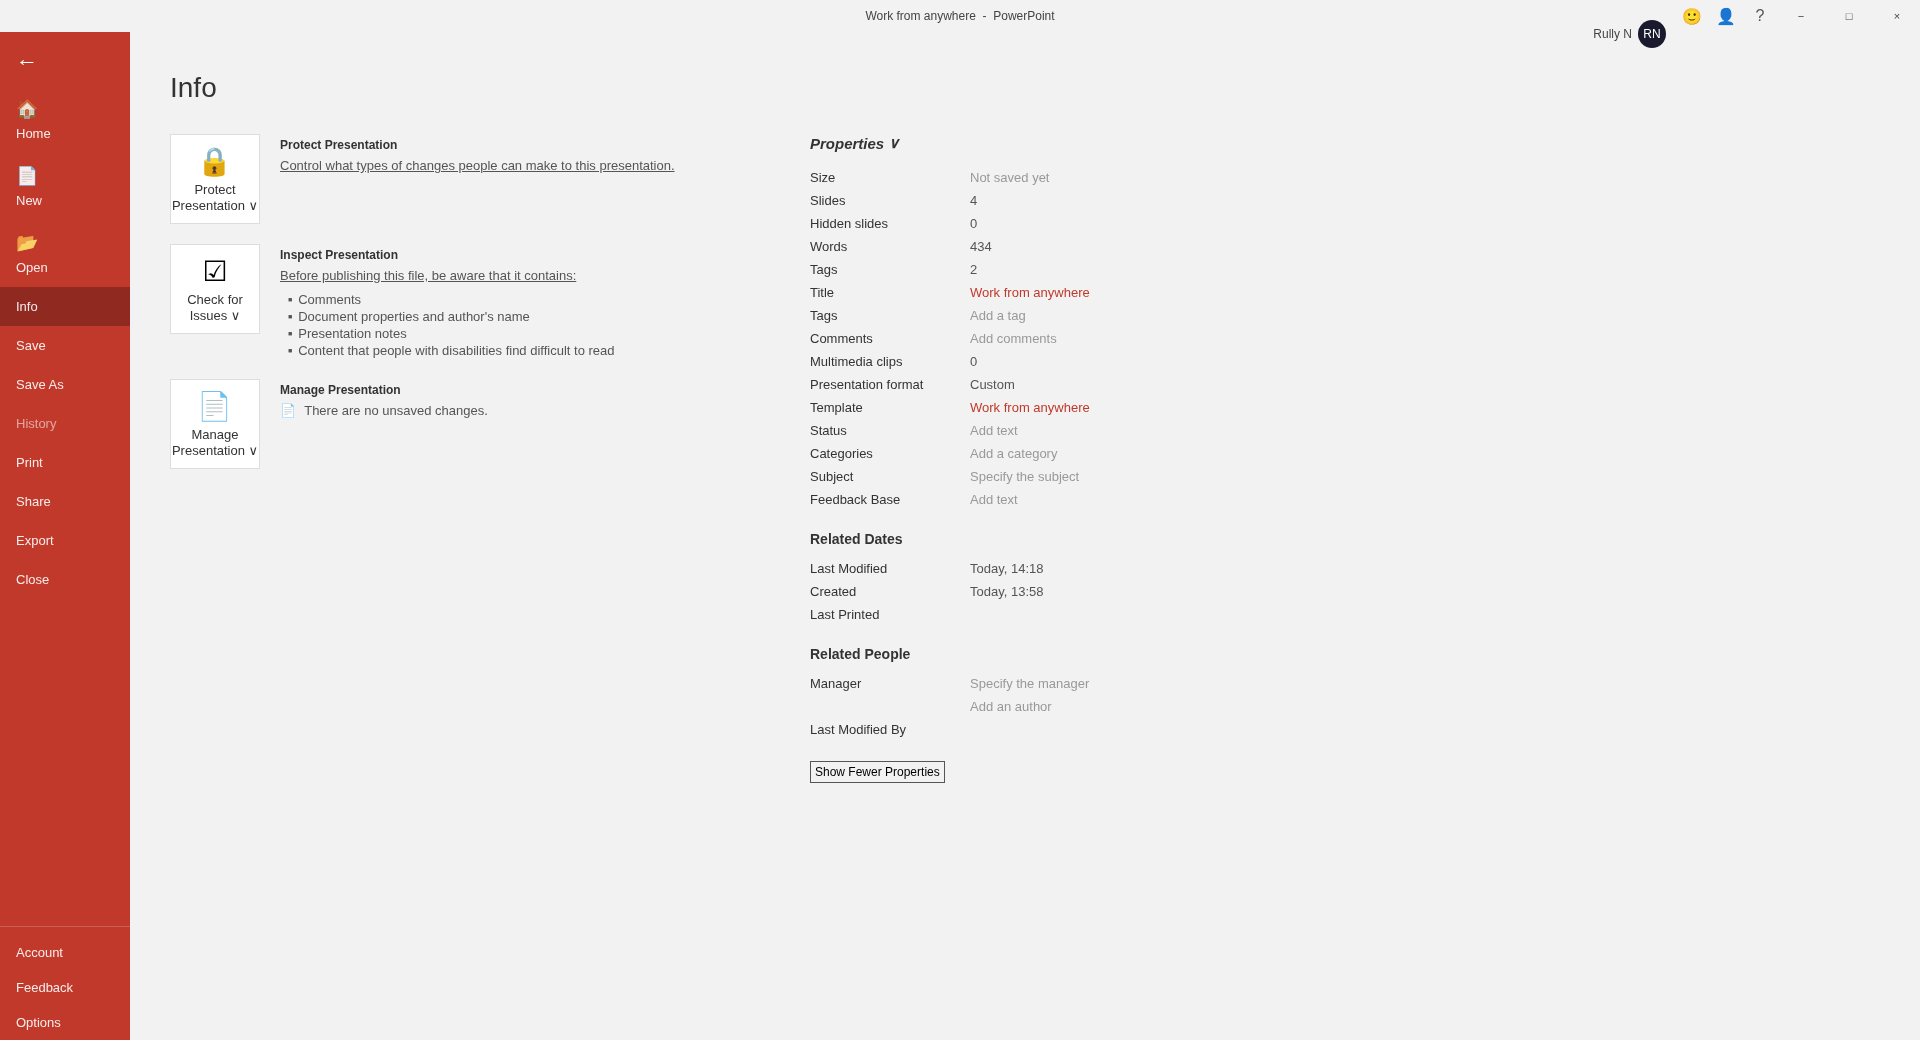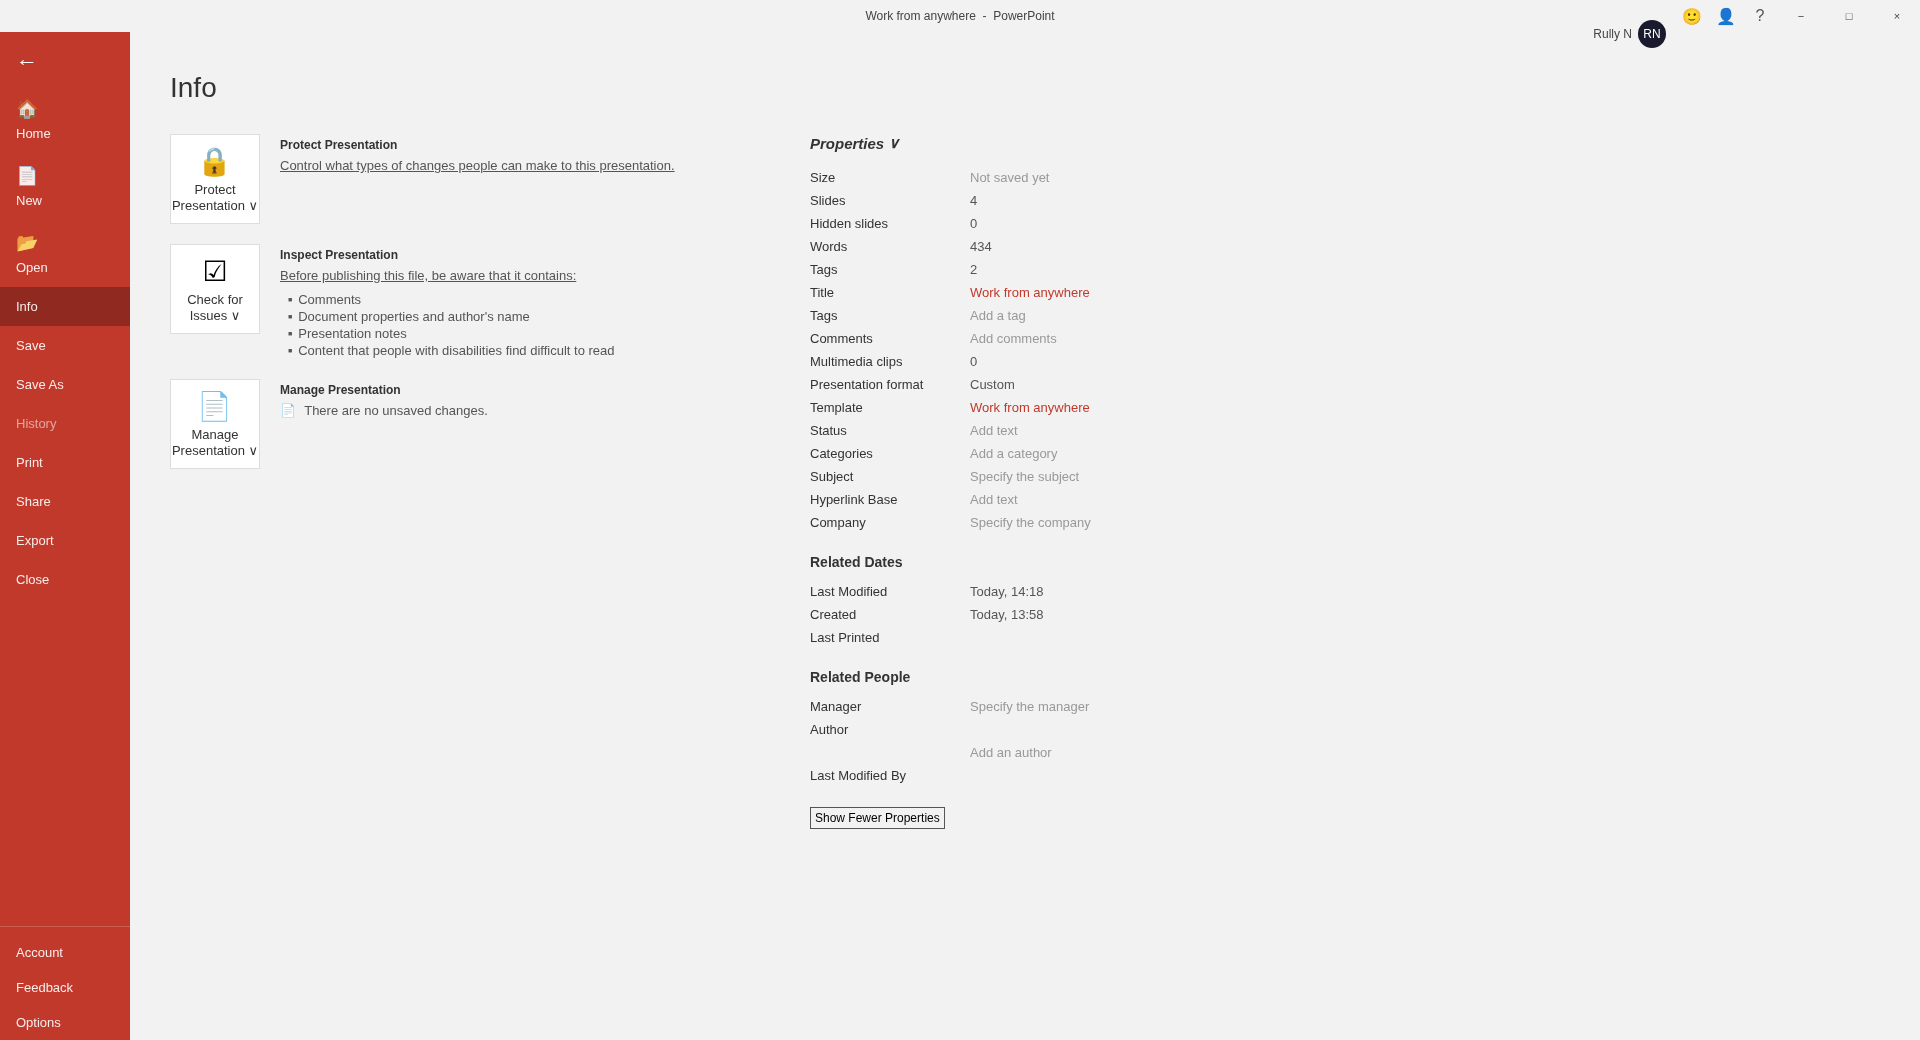--- a/index.html
+++ b/index.html
@@ -439,26 +439,22 @@
               </tr>
               <tr>
                 <td class="prop-label">Categories</td>
                 <td class="prop-value muted">Add a category</td>
               </tr>
               <tr>
                 <td class="prop-label">Subject</td>
                 <td class="prop-value muted">Specify the subject</td>
               </tr>
               <tr>
-                <td class="prop-label">Hyperlink Base</td>
+                <td class="prop-label">Feedback Base</td>
                 <td class="prop-value muted">Add text</td>
-              </tr>
-              <tr>
-                <td class="prop-label">Company</td>
-                <td class="prop-value muted">Specify the company</td>
               </tr>
             </tbody>
         </table>
 
         <div class="section-header">Related Dates</div>
         <table class="props-table">
           <tbody id="dates-tbody">
               <tr>
                 <td class="prop-label">Last Modified</td>
                 <td class="prop-value">Today, 14:18</td>
@@ -473,24 +469,20 @@
               </tr>
             </tbody>
         </table>
 
         <div class="section-header">Related People</div>
         <table class="props-table">
           <tbody id="people-tbody">
               <tr>
                 <td class="prop-label">Manager</td>
                 <td class="prop-value muted">Specify the manager</td>
-              </tr>
-              <tr>
-                <td class="prop-label">Author</td>
-                <td class="prop-value"></td>
               </tr>
               <tr>
                 <td class="prop-label"></td>
                 <td class="prop-value muted">Add an author</td>
               </tr>
               <tr>
                 <td class="prop-label">Last Modified By</td>
                 <td class="prop-value"></td>
               </tr>
             </tbody>

